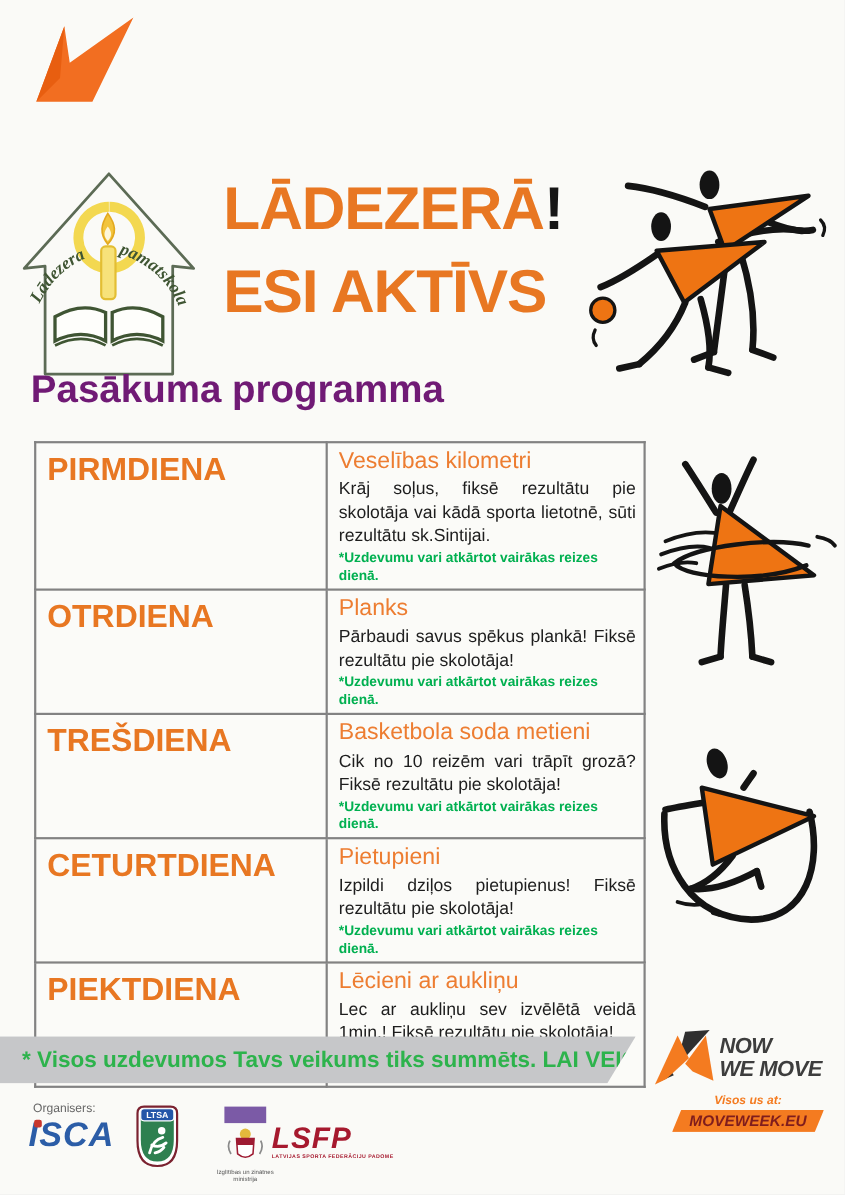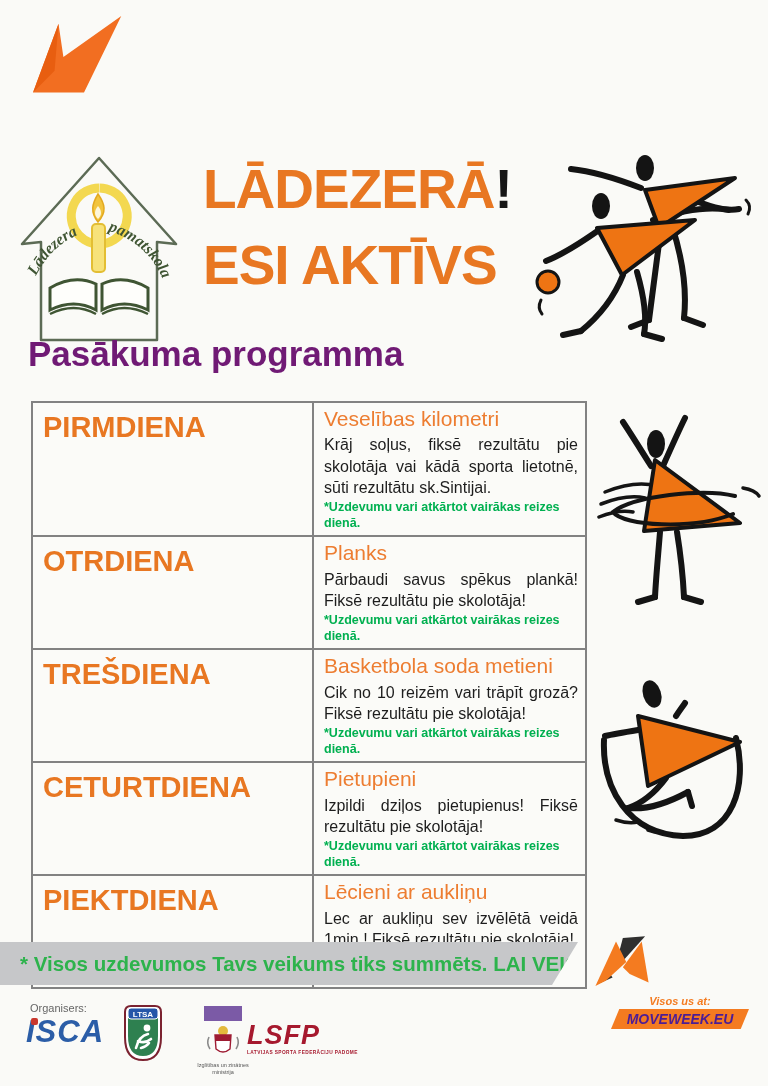--- a/index.html
+++ b/index.html
@@ -16,41 +16,41 @@
   
   .school-logo{position:absolute;left:8px;top:152px;width:182px;height:194px;}
   .hero-heading{position:absolute;left:203px;top:152px;font-size:55px;font-weight:bold;color:#E87722;line-height:1.38;letter-spacing:-1px;white-space:nowrap;}
   .hero-heading .mark{color:#161616;}
   .dancers{position:absolute;left:533px;top:148px;width:233px;height:202px;}
   
   .section-title{position:absolute;left:28px;top:334px;font-size:35px;font-weight:bold;color:#701a75;}
   
   table.schedule{position:absolute;left:31px;top:401px;width:556px;border-collapse:collapse;table-layout:fixed;}
   table.schedule td{border:2px solid #828282;vertical-align:top;background:#FBFBF8;}
-  td.day-cell{width:249px;padding:8px 20px 0 10px;font-size:29px;font-weight:bold;color:#E87722;letter-spacing:0;}
+  td.day-cell{width:249px;padding:8px 4px 0 10px;font-size:29px;font-weight:bold;color:#E87722;letter-spacing:0;}
   td.info-cell{padding:3px 7px 4px 10px;}
   tr.r1{height:119px;} tr.r2{height:96px;} tr.r3{height:95px;margin-top:13px;} tr.r4{height:96px;} tr.r5{height:104px;}
   .activity{font-size:21px;color:#ED7D31;line-height:1.25;margin:0 0 2px 0;}
   .desc{font-size:16px;color:#1d1d1d;text-align:justify;line-height:1.33;}
   .note{font-size:12.5px;font-weight:bold;color:#00B050;line-height:1.25;margin-top:2px;}
   
   .hula{position:absolute;left:593px;top:392px;width:172px;height:238px;}
   .rope{position:absolute;left:588px;top:658px;width:172px;height:232px;}
   
   .banner{position:absolute;left:0;top:942px;width:578px;height:43px;background:#C6C7C9;
     clip-path:polygon(0 0,100% 0,calc(100% - 26px) 100%,0 100%);
     display:flex;align-items:center;padding-left:20px;box-sizing:border-box;}
   .banner-text{color:#2DB34C;font-size:20.5px;font-weight:bold;white-space:nowrap;}
   
   .nwm{position:absolute;left:592px;top:933px;width:176px;}
   .nwm-top{display:flex;align-items:center;}
   .nwm-arrow{width:60px;height:58px;flex:0 0 auto;}
   .nwm-words{font-style:italic;font-weight:bold;color:#3d3d3d;font-size:20px;line-height:1.05;margin-left:2px;letter-spacing:-0.5px;}
   .nwm-join{margin-top:4px;text-align:center;color:#F47B20;font-style:italic;font-weight:bold;font-size:11px;}
-  .nwm-site{margin:2px auto 0 auto;width:138px;background:#F47B20;color:#4c1d95;font-style:italic;font-weight:bold;
+  .nwm-site{margin:2px auto 0 auto;width:138px;background:#F47B20;color:#7f1d1d;font-style:italic;font-weight:bold;
     font-size:14px;text-align:center;padding:2px 0;clip-path:polygon(6% 0,100% 0,94% 100%,0 100%);}
   
   .organisers-label{position:absolute;left:30px;top:1002px;font-size:11px;color:#666;}
   .isca{position:absolute;left:26px;top:1014px;font-size:31px;font-weight:bold;color:#2B5DA7;letter-spacing:1px;font-style:italic;}
   .isca-dot{position:absolute;left:31px;top:1018px;width:7px;height:7px;background:#C8372D;border-radius:2px;}
   .ltsa{position:absolute;left:121px;top:1003px;width:44px;height:60px;}
   .ministry{position:absolute;left:184px;top:1006px;width:78px;text-align:center;}
   .ministry-flag{width:38px;height:15px;background:#7B5AA6;margin:0 auto;}
   .ministry-emblem{width:40px;height:34px;margin:2px auto 0 auto;}
   .ministry-text{font-size:5.5px;color:#555;line-height:1.3;margin-top:1px;}
@@ -212,20 +212,24 @@
   </div>
 
   <div class="nwm">
     <div class="nwm-top">
       <svg class="nwm-arrow" viewBox="0 0 70 64">
         <polygon points="36,4 62,2 26,42" fill="#2f2f2f"></polygon>
         <polygon points="6,58 16,38 24,50" fill="#2f2f2f"></polygon>
         <polygon points="4,60 28,8 40,32 16,54" fill="#F47B20"></polygon>
         <polygon points="36,38 58,8 66,56 44,46" fill="#F47B20"></polygon>
       </svg>
+      <div class="nwm-words">
+        <div>NOW</div>
+        <div>WE MOVE</div>
+      </div>
     </div>
     <div class="nwm-join">Visos us at:</div>
     <div class="nwm-site">MOVEWEEK.EU</div>
   </div>
 
   <div class="organisers-label">Organisers:</div>
 
   <div class="isca">ISCA</div>
   <div class="isca-dot"></div>
 

